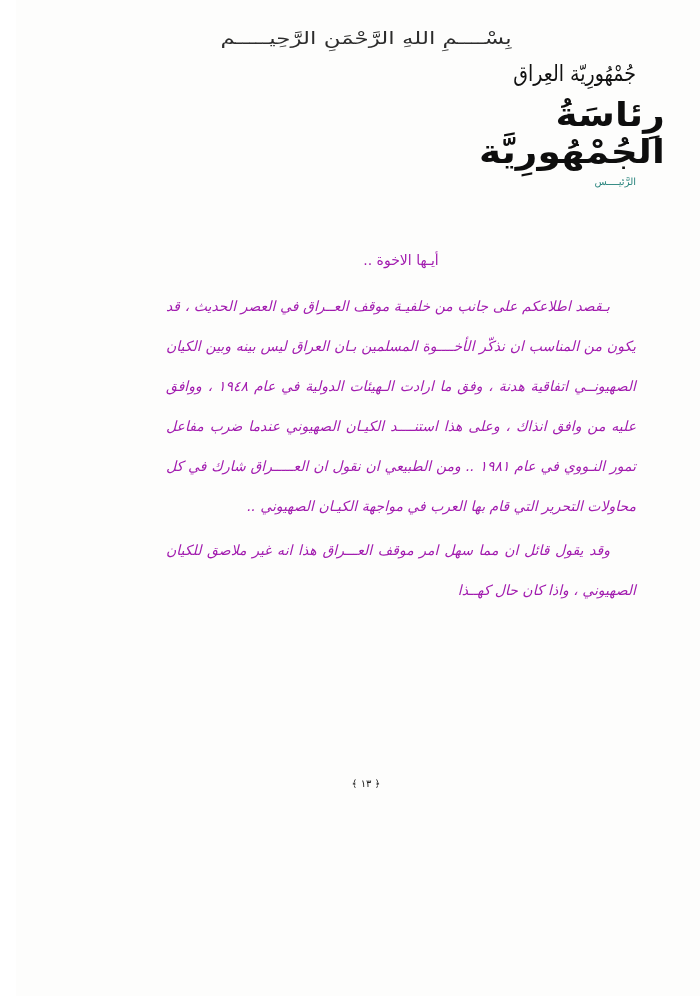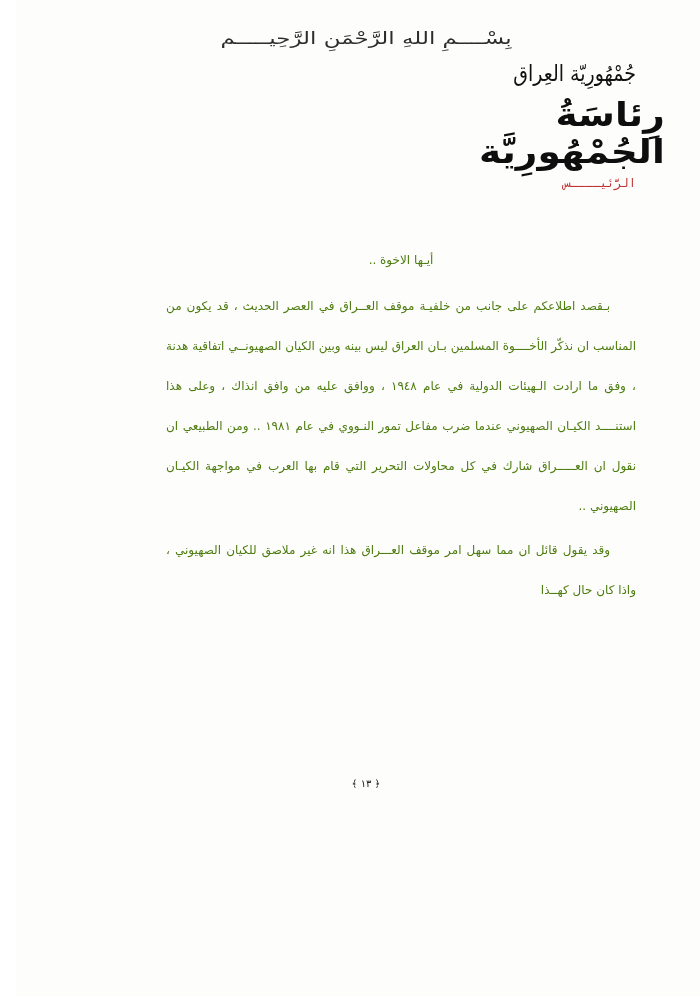--- a/index.html
+++ b/index.html
@@ -59,53 +59,54 @@
   .lh-emblem {
     font-size: 30px;
     font-family: "DejaVu Sans", sans-serif;
     color: #0e0e0e;
     transform: scaleX(1.25) scaleY(1.1);
     line-height: 1.1;
     margin: 4px 0 10px 0;
     font-weight: bold;
   }
   .lh-title {
-    font-size: 12px;
-    font-family: Liberation Mono, monospace;
-    color: #b91c1c;
+    font-size: 10px;
+    font-family: Liberation Serif, serif;
+    color: #0f766e;
     letter-spacing: 2px;
     opacity: 0.9;
   }
 
   
   .body-text {
     position: absolute;
     top: 240px;
     right: 80px;
     left: 150px;
     direction: rtl;
     text-align: justify;
     font-family: "DejaVu Sans", sans-serif;
-    font-size: 12px;
-    color: #4d7c0f;
+    font-size: 14px;
+    color: #a21caf;
     line-height: 40px;
     letter-spacing: 0.6px;
   }
   .salutation {
     text-align: center;
     margin-bottom: 6px;
     letter-spacing: 1.2px;
   }
   .para {
     margin: 0 0 4px 0;
     text-align: justify;
     text-justify: inter-word;
   }
   .para.indent {
     text-indent: 26px;
+    font-style: italic;
   }
 
   
   .page-number {
     position: absolute;
     top: 778px;
     left: 0;
     width: 700px;
     text-align: center;
     font-family: "DejaVu Sans", sans-serif;

